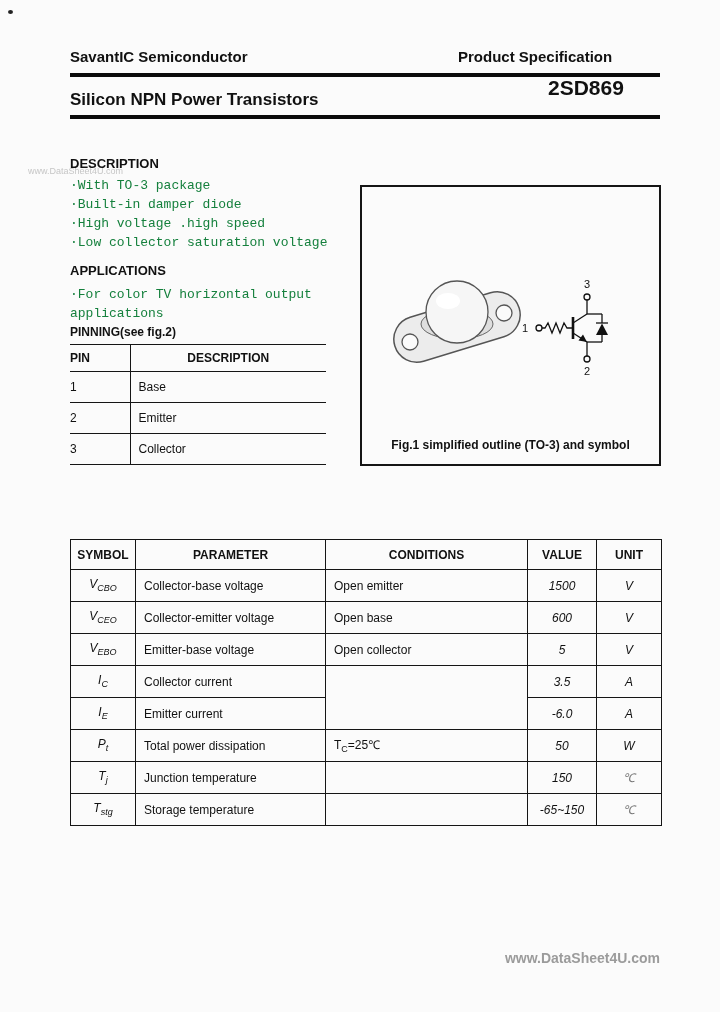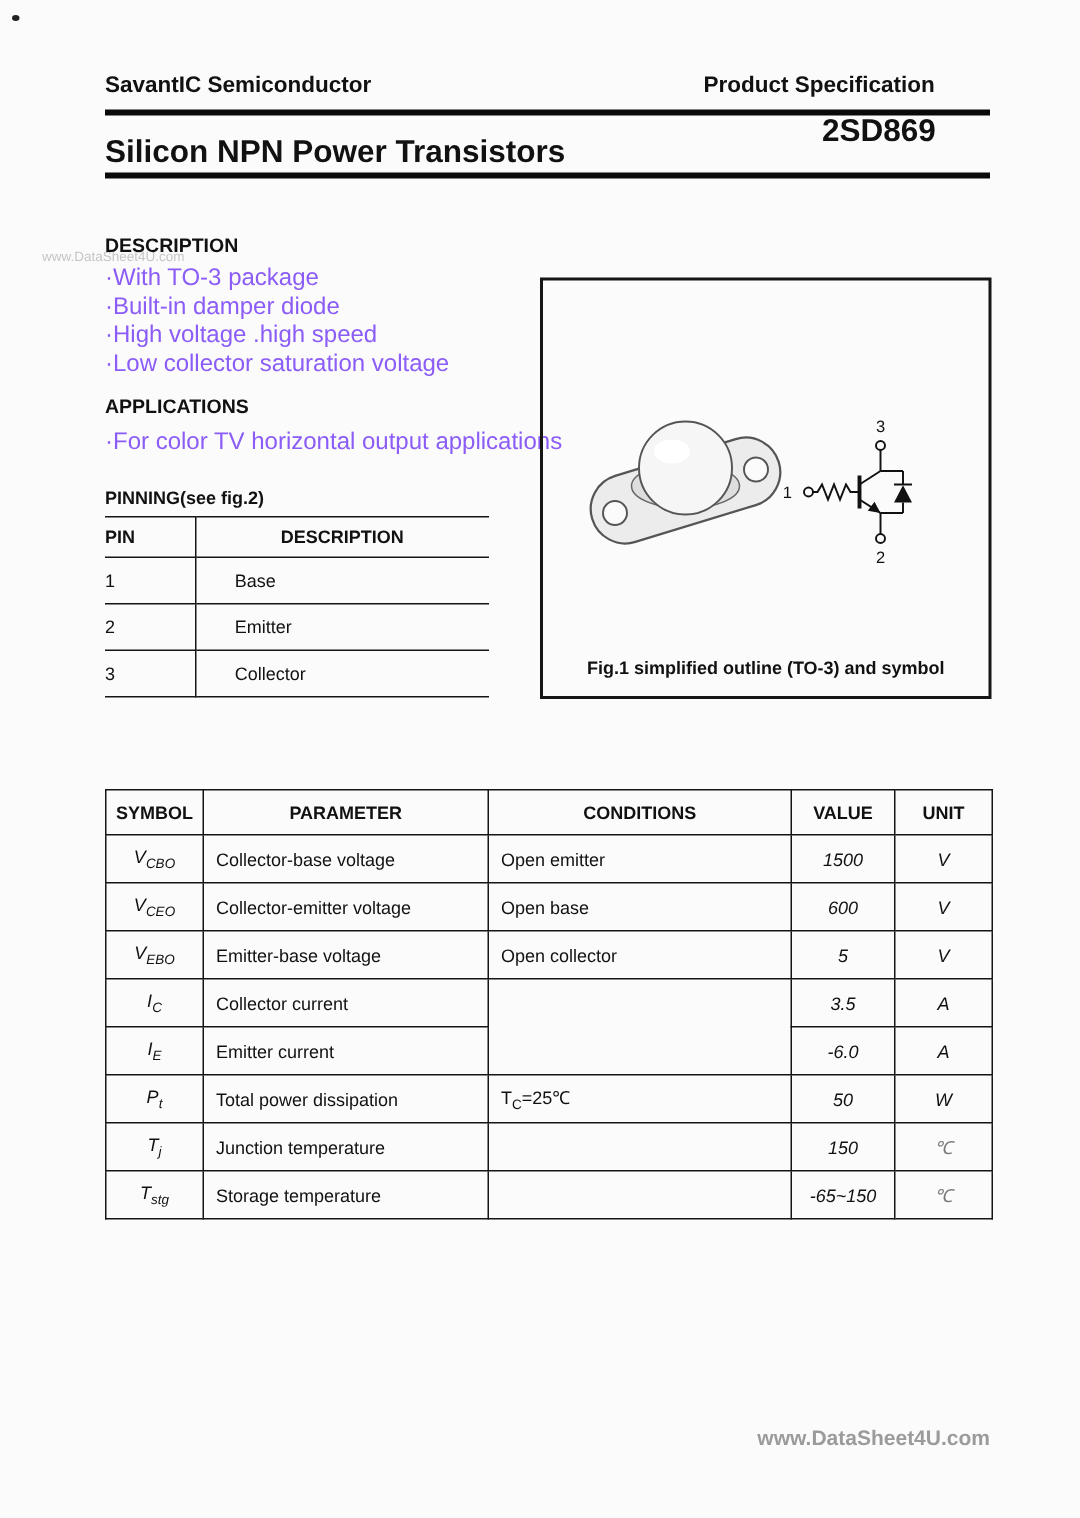--- a/index.html
+++ b/index.html
@@ -7,33 +7,33 @@
   body {
     background:#fbfbfb;
     font-family:"Liberation Sans", sans-serif;
     color:#111;
   }
   .page { position:relative; width:720px; height:1012px; overflow:hidden; background:#fbfbfb; }
   .abs { position:absolute; }
   .b { font-weight:bold; }
   .rule { background:#0a0a0a; height:4px; }
 
-  .items { font-size:16px; line-height:19px; margin-top:5px; color:#8b5cf6; }
+  .items { font-size:13px; line-height:19px; margin-top:5px; color:#15803d;font-family:Liberation Mono, monospace; }
 
   table { border-collapse:collapse; table-layout:fixed; background:transparent; }
 
   
   .pin-table { width:256px; font-size:12px; }
   .pin-table th, .pin-table td {
     border-top:1px solid #151515; border-bottom:1px solid #151515;
     font-weight:normal; vertical-align:middle;
   }
   .pin-table th { font-weight:bold; text-align:center; }
   .pin-table th:first-child, .pin-table td:first-child { border-right:1px solid #151515; text-align:left; }
-  .pin-table td.pl { padding-left:26px; text-align:left; }
+  .pin-table td.pl { padding-left:8px; text-align:left; }
 
   
   .rt { font-size:12px; }
   .rt th, .rt td { border:1px solid #151515; vertical-align:middle; }
   .rt th { font-weight:bold; text-align:center; font-size:12px; }
   .rt td.c { text-align:center;font-style:italic; }
   .rt td.pl { padding-left:8px; text-align:left; }
   sub { font-size:9px; }
 
   .caption { position:absolute; bottom:12px; left:0; width:100%; text-align:center; font-size:12px; font-weight:bold; }
@@ -41,24 +41,24 @@
   svg text { font-family:"Liberation Sans", sans-serif; }
 </style>
 </head>
 <body>
 
 <div class="page">
 
   <div class="abs" style="left:8px; top:10px; width:5px; height:4px; background:#222; border-radius:50%;"></div>
 
   <div class="abs b" style="left:70px; top:48px; font-size:15px;">SavantIC Semiconductor</div>
-  <div class="abs b" style="left:469px; top:48px; font-size:15px;">Product Specification</div>
+  <div class="abs b" style="left:458px; top:48px; font-size:15px;">Product Specification</div>
   <div class="abs rule" style="left:70px; top:73px; width:590px;"></div>
 
-  <div class="abs b" style="left:70px; top:90px; font-size:21px;">Silicon NPN Power Transistors</div>
+  <div class="abs b" style="left:70px; top:90px; font-size:17px;">Silicon NPN Power Transistors</div>
   <div class="abs b" style="left:548px; top:76px; font-size:21px;">2SD869</div>
   <div class="abs rule" style="left:70px; top:115px; width:590px;"></div>
 
   <div class="abs" style="left:28px; top:166px; font-size:9px; color:#c6c6c6;">www.DataSheet4U.com</div>
 
   <div class="abs" style="left:70px; top:156px; width:300px;">
     <div class="b" style="font-size:13px;">DESCRIPTION</div>
     <div class="items">
       <div>·With TO-3 package</div>
       <div>·Built-in damper diode</div>
@@ -139,21 +139,21 @@
       <g font-size="11" fill="#111">
         <text x="225" y="101" text-anchor="middle">3</text>
         <text x="166" y="145" text-anchor="end">1</text>
         <text x="225" y="188" text-anchor="middle">2</text>
       </g>
     </svg>
     <div class="caption">Fig.1 simplified outline (TO-3) and symbol</div>
   </div>
 
 
-  <table class="rt abs" style="left:70px; top:526px; width:591px;">
+  <table class="rt abs" style="left:70px; top:539px; width:591px;">
     <colgroup>
       <col style="width:65px">
         <col style="width:190px">
         <col style="width:202px">
         <col style="width:69px">
         <col style="width:65px">
     </colgroup>
     <tbody>
         <tr style="height:30px;">
       <th>SYMBOL</th>

